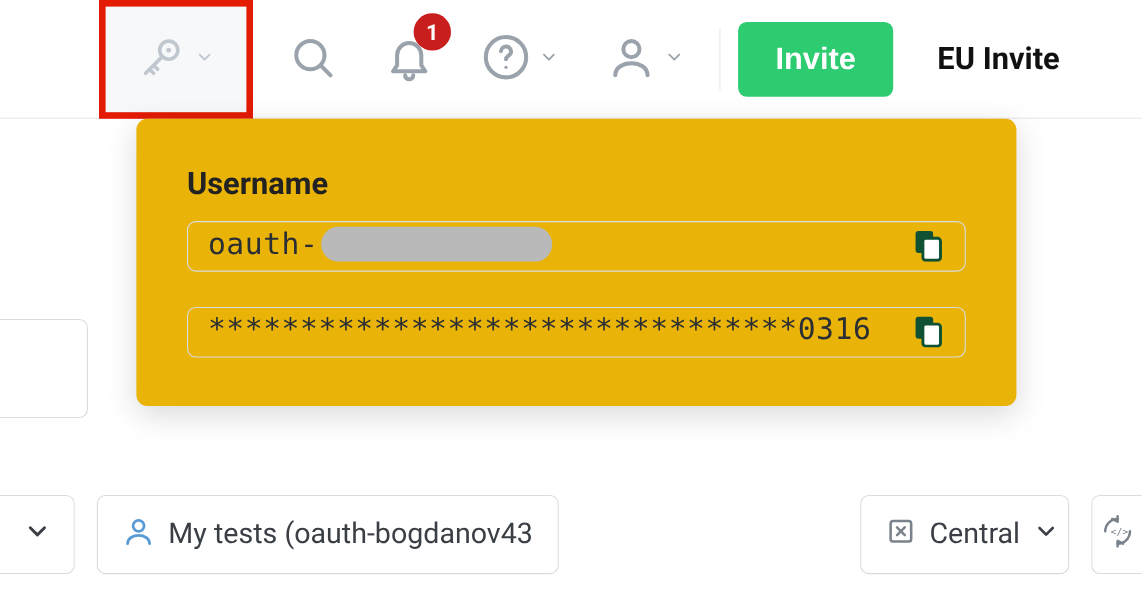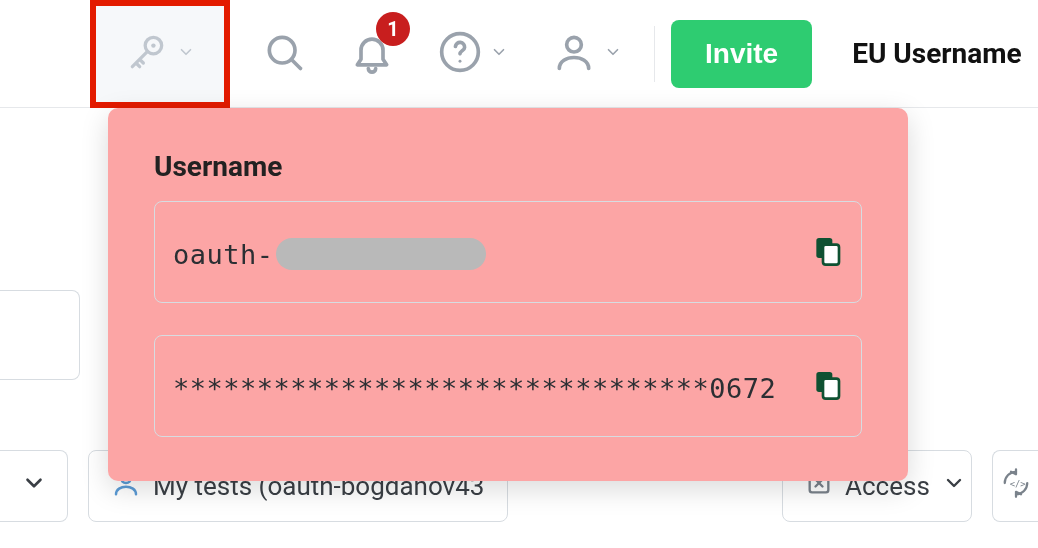--- a/index.html
+++ b/index.html
@@ -77,43 +77,43 @@
     .region {
       font-size: 28px;
       font-weight: 700;
       color: #111;
       margin-left: 40px;
       white-space: nowrap;
     }
     .dropdown-panel {
       position: absolute;
       top: 108px;
-      left: 108px;
+      left: 124px;
       width: 800px;
-      background: #fca5a5;
+      background: #eab308;
       border-radius: 10px;
       box-shadow: 0 8px 28px rgba(0,0,0,0.15);
       padding: 42px 46px 44px 46px;
       z-index: 10;
     }
     .field-group { margin-bottom: 32px; }
     .field-group:last-child { margin-bottom: 0; }
     .field-label {
       font-size: 28px;
       font-weight: 700;
       color: #222;
       margin-bottom: 18px;
       display: block;
     }
     .field-row {
       display: flex;
-      align-items: flex-end;
+      align-items: flex-start;
       border: 1px solid #d7dce1;
       border-radius: 8px;
-      padding: 32px 18px;
+      padding: 4px 18px;
       gap: 8px;
     }
     .field-value {
       flex: 1;
       font-family: "SFMono-Regular", Menlo, Consolas, monospace;
       font-size: 27px;
       color: #2b2f33;
       display: flex;
       align-items: center;
       white-space: nowrap;
@@ -238,21 +238,21 @@
       <svg width="18" height="18" viewBox="0 0 24 24" fill="none" stroke="currentColor" stroke-width="2.2" stroke-linecap="round" stroke-linejoin="round">
           <polyline points="6 9 12 15 18 9"></polyline>
         </svg>
     </span>
   </div>
 
   <div class="vdiv"></div>
 
   <button class="invite-btn">Invite</button>
 
-  <div class="region">EU Username</div>
+  <div class="region">EU Invite</div>
 </div>
 
 <div class="dropdown-panel">
 
   <div class="field-group">
     <span class="field-label">Username</span>
     <div class="field-row">
       <div class="field-value">
         <span>oauth-</span>
         <span class="redact"></span>
@@ -263,21 +263,21 @@
             <rect x="4" y="3" width="12" height="15" rx="2"></rect>
             <rect x="9" y="8" width="12" height="15" rx="2" fill="#fff" stroke="currentColor" stroke-width="2"></rect>
           </svg>
         </span>
       </span>
     </div>
   </div>
 
   <div class="field-group">
     <div class="field-row">
-      <div class="field-value">********************************0672</div>
+      <div class="field-value">********************************0316</div>
       <span class="copy-btn">
         <span>
           <svg width="32" height="32" viewBox="0 0 24 24" fill="currentColor">
             <rect x="4" y="3" width="12" height="15" rx="2"></rect>
             <rect x="9" y="8" width="12" height="15" rx="2" fill="#fff" stroke="currentColor" stroke-width="2"></rect>
           </svg>
         </span>
       </span>
     </div>
   </div>
@@ -305,21 +305,21 @@
   </div>
   <div class="pill spacer"></div>
   <div class="pill status">
     <span>
       <svg width="28" height="28" viewBox="0 0 24 24" fill="none" stroke="#7a828b" stroke-width="2" stroke-linecap="round" stroke-linejoin="round">
         <rect x="4" y="4" width="16" height="16" rx="2"></rect>
           <line x1="9" y1="9" x2="15" y2="15"></line>
           <line x1="15" y1="9" x2="9" y2="15"></line>
       </svg>
     </span>
-    <span>Access</span>
+    <span>Central</span>
     <span style="margin-left:auto;">
       <svg width="24" height="24" viewBox="0 0 24 24" fill="none" stroke="#3a3f45" stroke-width="2.4" stroke-linecap="round" stroke-linejoin="round">
           <polyline points="6 9 12 15 18 9"></polyline>
         </svg>
     </span>
   </div>
   <div class="pill last">
     <span>
       <svg width="30" height="30" viewBox="0 0 24 24" fill="none" stroke="#7a828b" stroke-width="1.8" stroke-linecap="round" stroke-linejoin="round">
         <path d="M3 12a9 9 0 019-9"></path>

